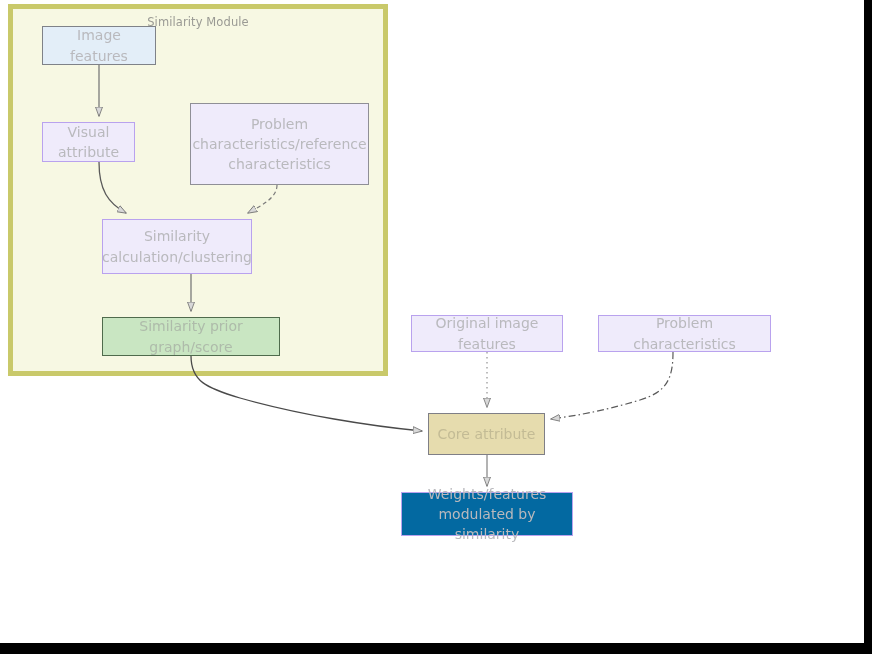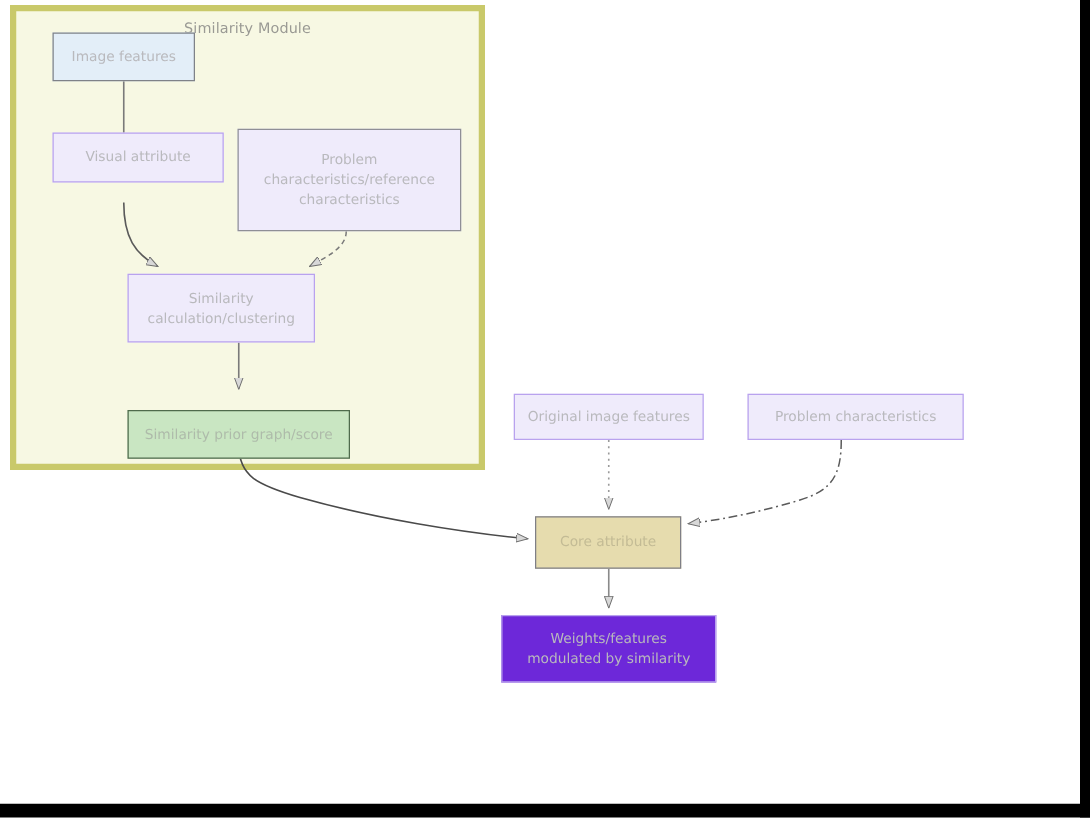--- a/index.html
+++ b/index.html
@@ -70,31 +70,31 @@
     letter-spacing: 0.1px;
   }
   
   .node {
     position: absolute;
     box-sizing: border-box;
     display: flex;
     align-items: center;
     justify-content: center;
     text-align: center;
-    font-size: 11px;
+    font-size: 14px;
     line-height: 1.45;
     color: #b9b9bd;
     padding: 2px 6px;
     border: 1px solid #8f8f96;
     background: #ece9f7;
   }
   .node.blue   { background: #e3eef8; border-color: #7f8288; }
   .node.lav    { background: #efebfb; border-color: #b9a2ee; }
   .node.lavg   { background: #efebfb; border-color: #8f8f96; }
-  .node.green  { background: #c9e6c2; border-color: #4f6b4c; color: #aebbaa; margin-top: 11px; }
+  .node.green  { background: #c9e6c2; border-color: #4f6b4c; color: #aebbaa; }
   .node.tan    { background: #e6dcae; border-color: #7f7f86; color: #c3bb95; }
   .node .lbl { display: block; }
 </style>
 </head>
 <body>
 
 <div id="canvas">
 
   <div class="diagram">
 
@@ -123,42 +123,42 @@
 
       <path d="M673,352 C673,380 666,392 640,400 C600,412 573,416 551,419" fill="none" stroke="#5a5a5a" stroke-width="1.2" stroke-dasharray="7 3 1.5 3" marker-end="url(#ah)"></path>
 
       <path d="M487,455 L487,486" fill="none" stroke="#8a8a8a" stroke-width="1.3" marker-end="url(#ah)"></path>
     </svg>
 
     <div id="node-layer">
         <div class="node blue" style="left: 42px; top: 26px; width: 114px; height: 39px; background: rgb(227, 238, 248); border-color: rgb(127, 130, 136);">
           <span class="lbl">Image features</span>
         </div>
-        <div class="node lav" style="left: 42px; top: 106px; width: 137px; height: 40px; background: rgb(239, 235, 251); border-color: rgb(185, 162, 238);">
+        <div class="node lav" style="left: 42px; top: 122px; width: 93px; height: 40px; background: rgb(239, 235, 251); border-color: rgb(185, 162, 238);">
           <span class="lbl">Visual attribute</span>
         </div>
         <div class="node lavg" style="left: 190px; top: 103px; width: 179px; height: 82px; background: rgb(239, 235, 251); border-color: rgb(143, 143, 150);">
           <span class="lbl">Problem<br>characteristics/reference<br>characteristics</span>
         </div>
         <div class="node lav" style="left: 102px; top: 219px; width: 150px; height: 55px; background: rgb(239, 235, 251); border-color: rgb(185, 162, 238);">
           <span class="lbl">Similarity<br>calculation/clustering</span>
         </div>
         <div class="node green" style="left: 102px; top: 317px; width: 178px; height: 39px; background: rgb(201, 230, 194); border-color: rgb(79, 107, 76);">
           <span class="lbl">Similarity prior graph/score</span>
         </div>
         <div class="node lav" style="left: 411px; top: 315px; width: 152px; height: 37px; background: rgb(239, 235, 251); border-color: rgb(185, 162, 238);">
           <span class="lbl">Original image features</span>
         </div>
         <div class="node lav" style="left: 598px; top: 315px; width: 173px; height: 37px; background: rgb(239, 235, 251); border-color: rgb(185, 162, 238);">
           <span class="lbl">Problem characteristics</span>
         </div>
         <div class="node tan" style="left: 428px; top: 413px; width: 117px; height: 42px; background: rgb(230, 220, 174); border-color: rgb(127, 127, 134);">
           <span class="lbl">Core attribute</span>
         </div>
-        <div class="node lav" style="left: 401px; top: 492px; width: 172px; height: 54px; background: #6d28d9; border-color: rgb(185, 162, 238);">
+        <div class="node lav" style="left: 401px; top: 492px; width: 172px; height: 44px; background: #0369a1; border-color: rgb(185, 162, 238);">
           <span class="lbl">Weights/features<br>modulated by similarity</span>
         </div>
       </div>
 
   </div>
 
   <div class="bar-right"></div>
   <div class="bar-bottom"></div>
 </div>
 

